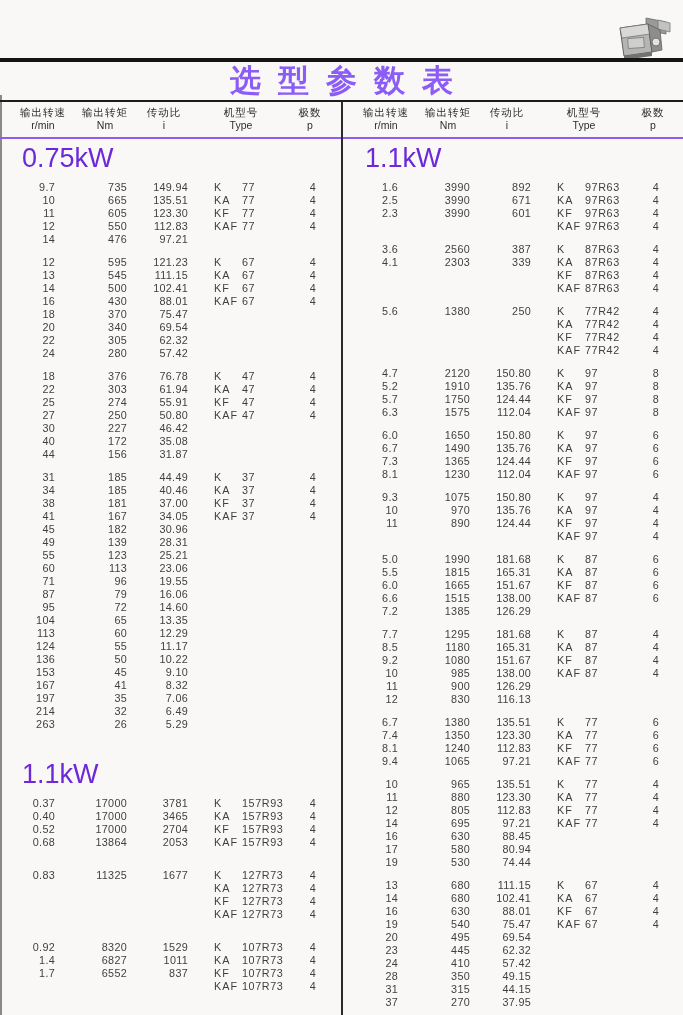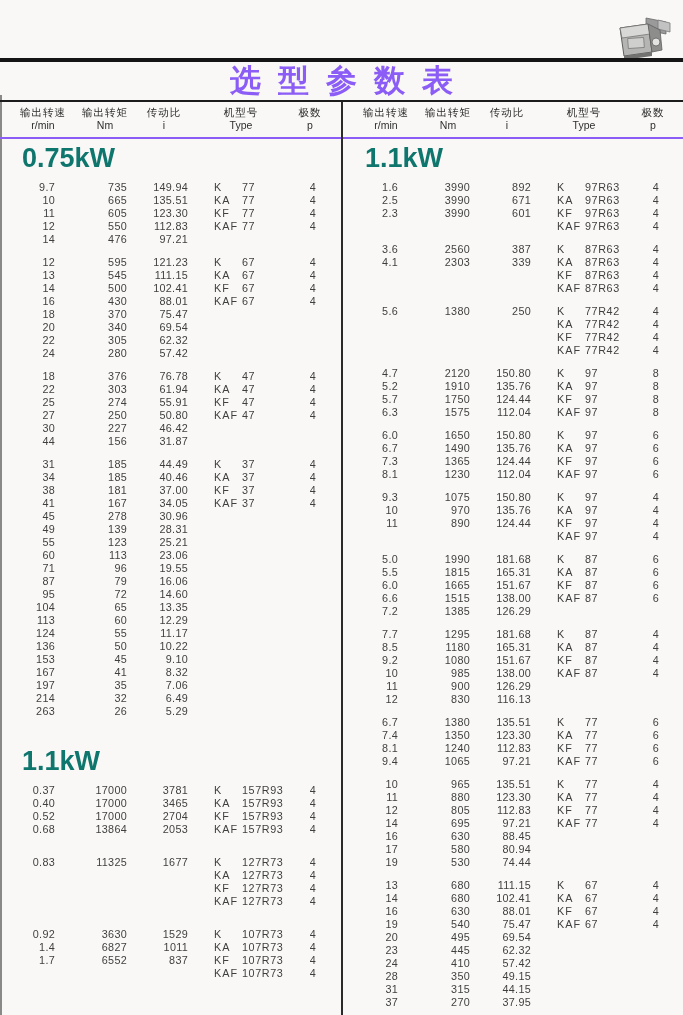--- a/index.html
+++ b/index.html
@@ -34,22 +34,22 @@
   .hcol .cn{display:block;letter-spacing:1px;}
   .hcol .unit{display:block;}
   
   .center-divider{position:absolute;left:341px;top:135px;bottom:0;width:2px;background:#2a2a2a;}
   
   .content{position:absolute;left:0;top:137px;width:683px;}
   .col{position:absolute;top:0;width:341px;}
   .col-left{left:0;}
   .col-right{left:343px;}
   .kw{
-    margin:6px 0 8px 22px;font-size:27px;line-height:30px;font-weight:700;
-    color:#0f766e;letter-spacing:0;
+    margin:6px 0 8px 22px;font-size:27px;line-height:30px;font-weight:400;
+    color:#6d28d9;letter-spacing:0;
   }
   .section + .section{margin-top:28px;}
   .group{margin-bottom:10px;}
   .col-left .section:nth-child(2) .group{margin-bottom:20px;}
   .row{
     display:grid;grid-template-columns:41px 72px 61px 108px 34px;
     padding-left:14px;height:13px;line-height:13px;font-size:10.8px;
     color:#3f3f3f;letter-spacing:.3px;
   }
   .c{white-space:nowrap;}
@@ -260,20 +260,27 @@
               <span class="c poles">4</span>
             </div>
             <div class="row">
               <span class="c speed">30</span>
               <span class="c torque">227</span>
               <span class="c ratio">46.42</span>
               <span class="c type"><i class="pfx"></i><i class="sz"></i></span>
               <span class="c poles"></span>
             </div>
             <div class="row">
+              <span class="c speed">40</span>
+              <span class="c torque">172</span>
+              <span class="c ratio">35.08</span>
+              <span class="c type"><i class="pfx"></i><i class="sz"></i></span>
+              <span class="c poles"></span>
+            </div>
+            <div class="row">
               <span class="c speed">44</span>
               <span class="c torque">156</span>
               <span class="c ratio">31.87</span>
               <span class="c type"><i class="pfx"></i><i class="sz"></i></span>
               <span class="c poles"></span>
             </div>
           </div>
           <div class="group">
             <div class="row">
               <span class="c speed">31</span>
@@ -298,21 +305,21 @@
             </div>
             <div class="row">
               <span class="c speed">41</span>
               <span class="c torque">167</span>
               <span class="c ratio">34.05</span>
               <span class="c type"><i class="pfx">KAF</i><i class="sz">37</i></span>
               <span class="c poles">4</span>
             </div>
             <div class="row">
               <span class="c speed">45</span>
-              <span class="c torque">278</span>
+              <span class="c torque">182</span>
               <span class="c ratio">30.96</span>
               <span class="c type"><i class="pfx"></i><i class="sz"></i></span>
               <span class="c poles"></span>
             </div>
             <div class="row">
               <span class="c speed">49</span>
               <span class="c torque">139</span>
               <span class="c ratio">28.31</span>
               <span class="c type"><i class="pfx"></i><i class="sz"></i></span>
               <span class="c poles"></span>
@@ -475,21 +482,21 @@
               <span class="c speed"></span>
               <span class="c torque"></span>
               <span class="c ratio"></span>
               <span class="c type"><i class="pfx">KAF</i><i class="sz">127R73</i></span>
               <span class="c poles">4</span>
             </div>
           </div>
           <div class="group">
             <div class="row">
               <span class="c speed">0.92</span>
-              <span class="c torque">3630</span>
+              <span class="c torque">8320</span>
               <span class="c ratio">1529</span>
               <span class="c type"><i class="pfx">K</i><i class="sz">107R73</i></span>
               <span class="c poles">4</span>
             </div>
             <div class="row">
               <span class="c speed">1.4</span>
               <span class="c torque">6827</span>
               <span class="c ratio">1011</span>
               <span class="c type"><i class="pfx">KA</i><i class="sz">107R73</i></span>
               <span class="c poles">4</span>

